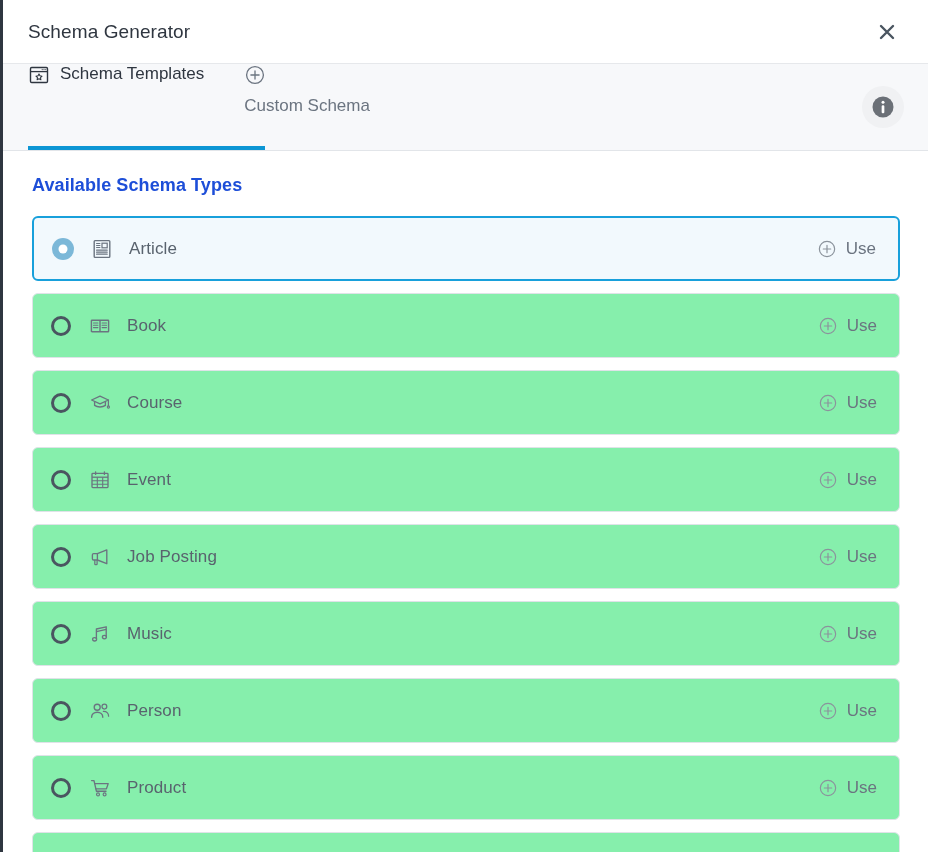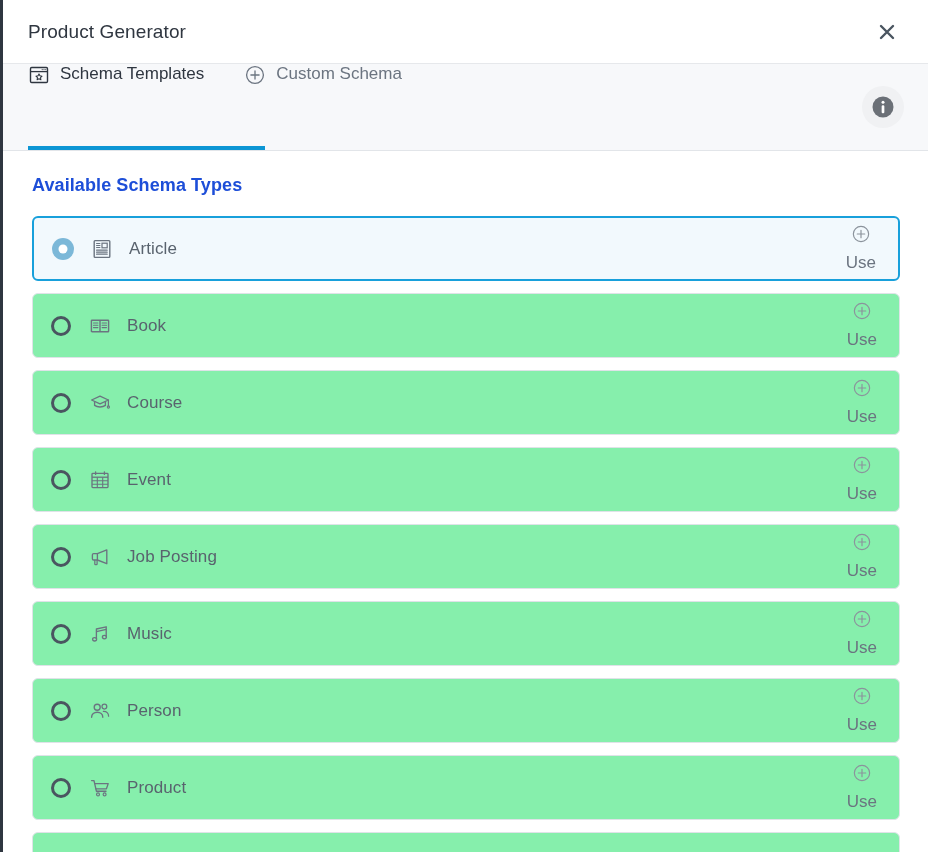--- a/index.html
+++ b/index.html
@@ -80,21 +80,21 @@
     align-items: flex-start;
     gap: 10px;
     height: 100%;
     padding: 0 18px 0 0;
     cursor: pointer;
     position: relative;
     font-size: 17px;
     color: #6b7480;
     white-space: nowrap;
   }
-  .tab + .tab { padding-left: 22px; }
+  .tab + .tab { padding-left: 22px; flex-direction: column; }
   .tab.active { color: #2f3640; }
   .tab-underline {
     position: absolute;
     left: 28px;
     bottom: 0;
     width: 237px;
     height: 4px;
     background: #0d96d4;
   }
   .tab-icon { display: flex; align-items: center; }
@@ -198,34 +198,33 @@
     display: flex;
     align-items: center;
     gap: 9px;
     background: transparent;
     border: none;
     cursor: pointer;
     padding: 4px 0;
     font-size: 17px;
     color: #6b7480;
     font-family: "Liberation Sans", sans-serif;
-    flex-direction: column;
   }
   .use-btn .plus-icon { display: flex; }
   .use-btn svg { display: block; }
 </style>
 </head>
 <body>
 
 <div class="left-rail"></div>
 
 <div class="modal">
 
   <div class="modal-header">
-    <div class="modal-title">Product Generator</div>
+    <div class="modal-title">Schema Generator</div>
     <button class="close-btn" aria-label="Close">
       <span>
         <svg width="20" height="20" viewBox="0 0 20 20" fill="none">
           <path d="M4 4 L16 16 M16 4 L4 16" stroke="#4a5560" stroke-width="2.4" stroke-linecap="round"></path>
         </svg>
       </span>
     </button>
   </div>
 
   <div class="tabbar">

